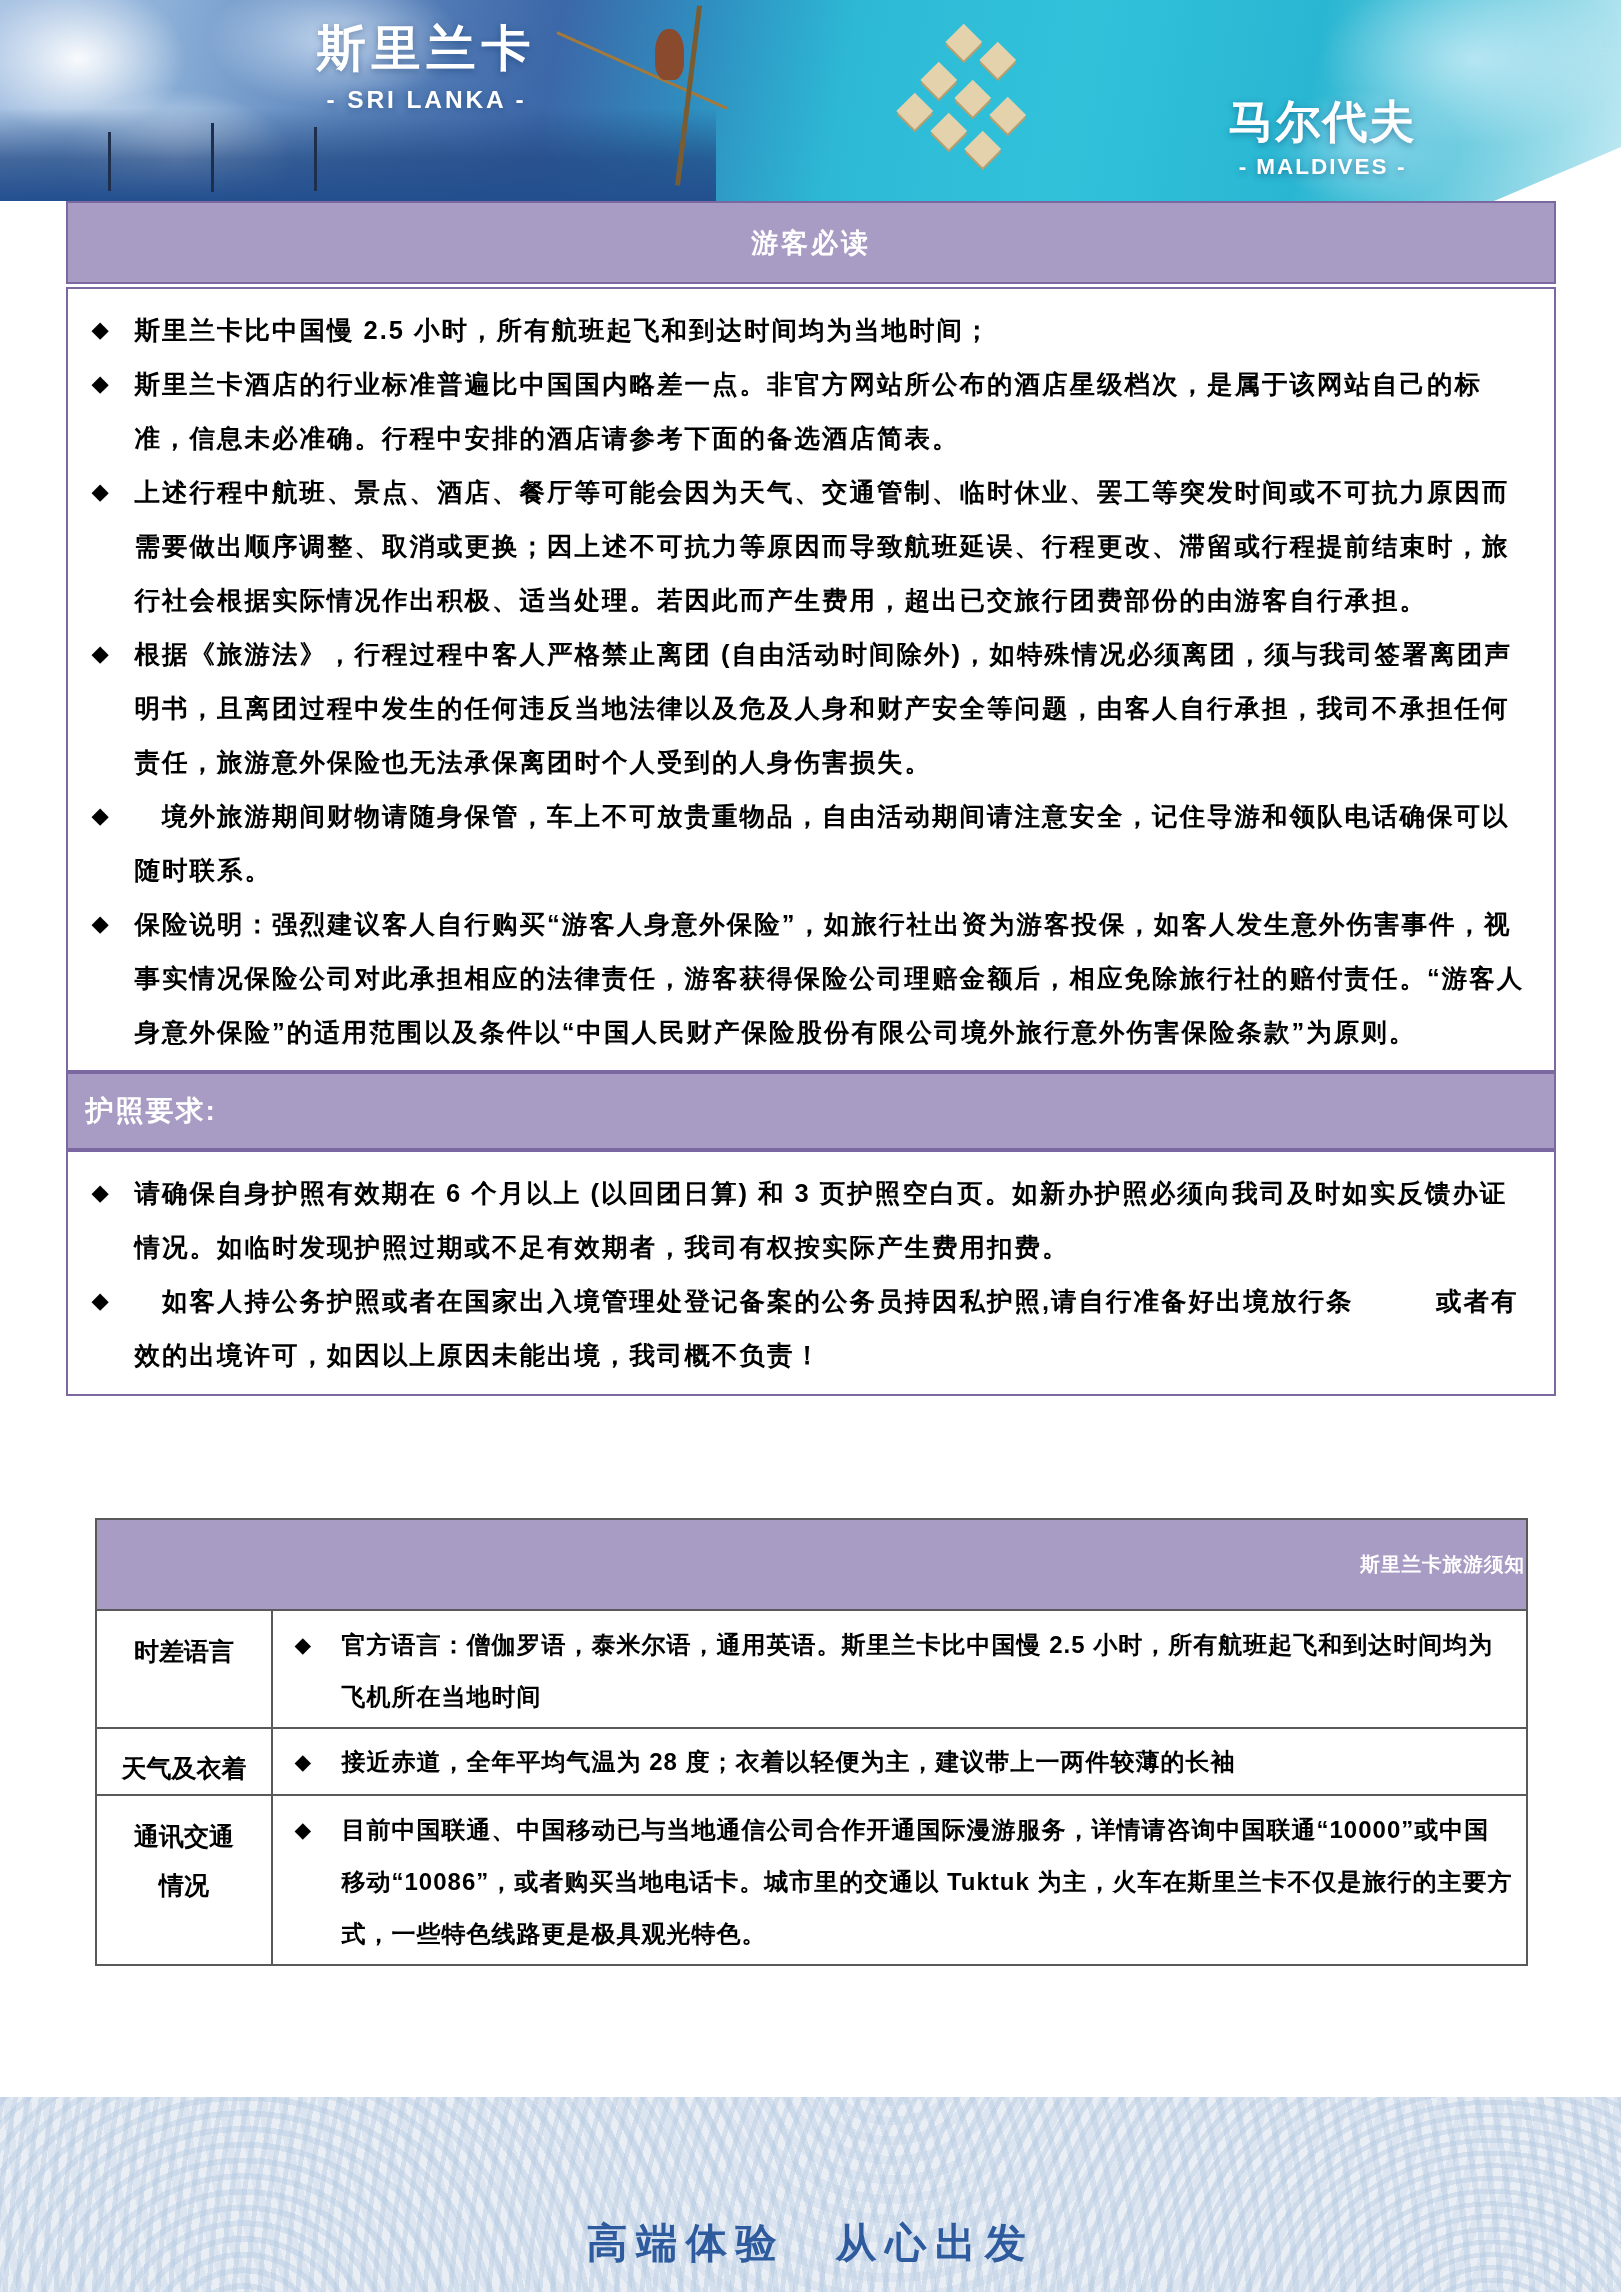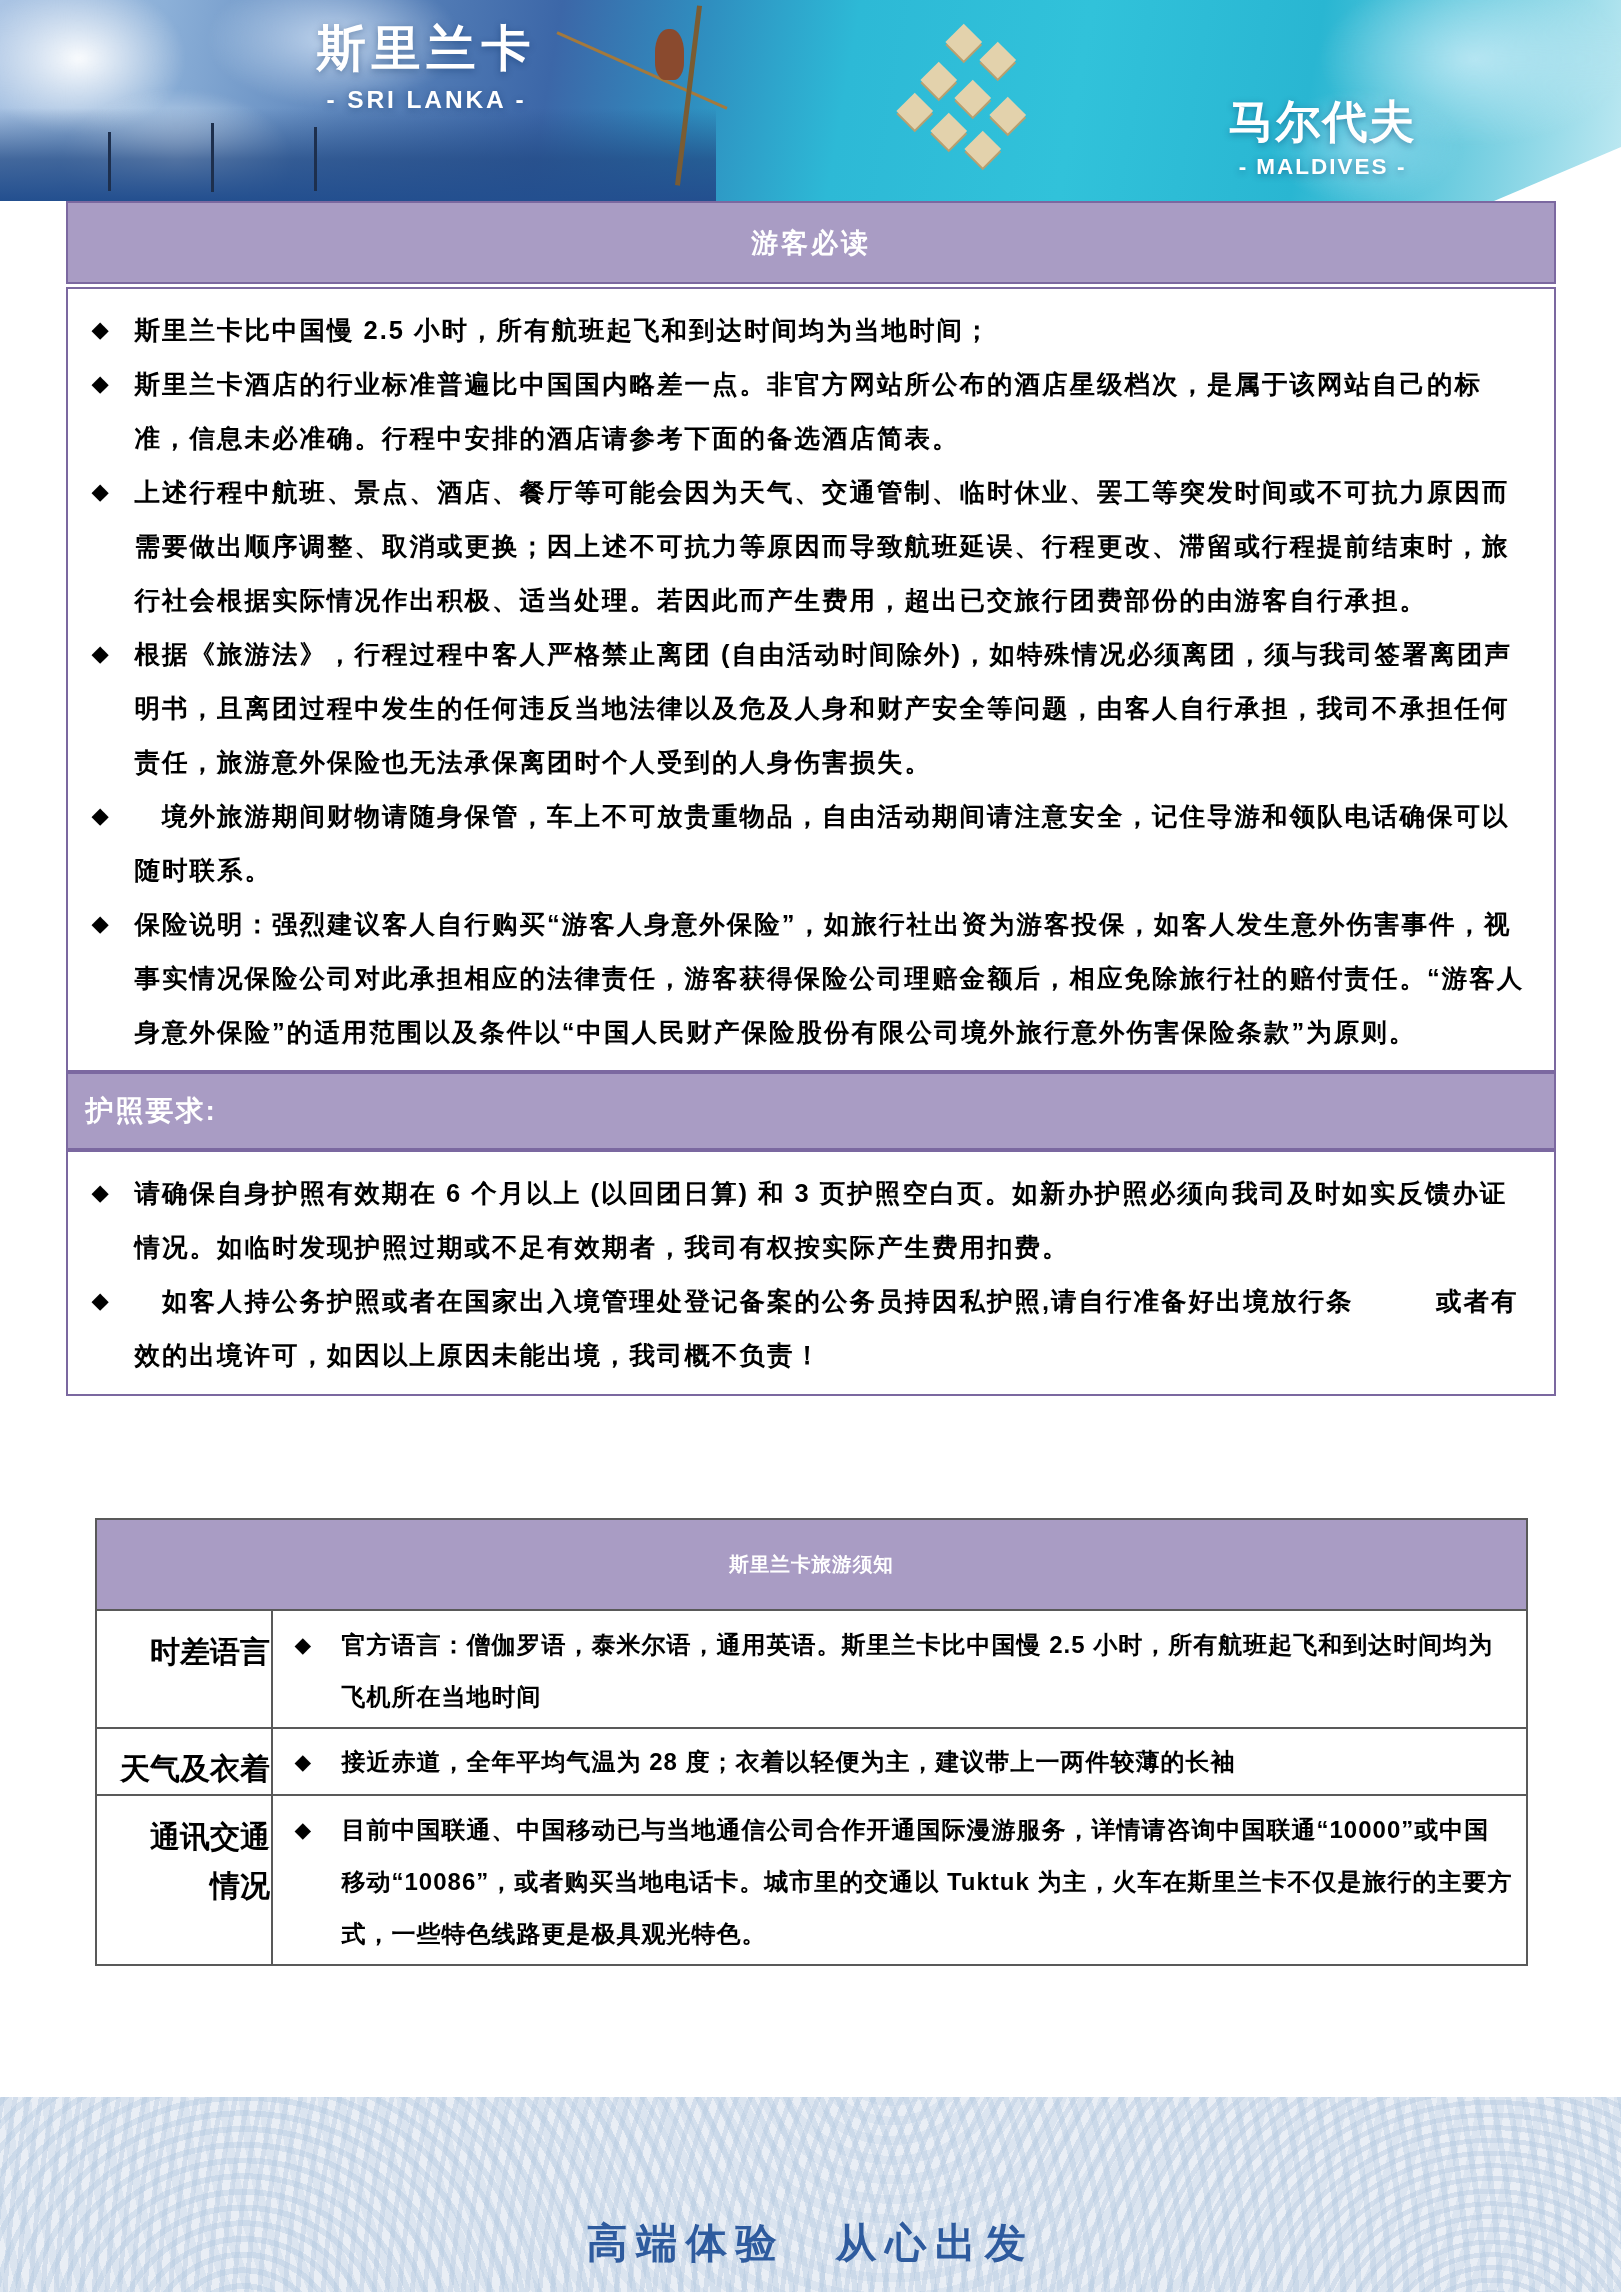--- a/index.html
+++ b/index.html
@@ -43,23 +43,23 @@
   .white-box.passport{margin-top:0;}
   .bullet-row{display:flex;align-items:flex-start;}
   .diamond{flex:0 0 43px;font-size:22.5px;line-height:54px;color:#000;padding-left:3.9px;}
   .bullet-text{flex:1;font-size:25.5px;line-height:54px;letter-spacing:2px;font-weight:700;color:#000;}
   .passport-head{margin-top:0;}
   .spacer{height:122px;}
 
   
   .info-table{margin-left:29px;width:1433px;border-collapse:collapse;table-layout:fixed;}
   .info-table th,.info-table td{border:2px solid #595959;box-sizing:border-box;}
-  .info-table th{height:91px;background:#a99cc4;color:#fff;font-size:19.6px;font-weight:bold;letter-spacing:1px;text-align:center;}
+  .info-table th{height:91px;background:#a99cc4;color:#fff;font-size:19.6px;font-weight:bold;letter-spacing:1px;text-align:right;}
   .col-label{width:176px;}
-  .label-cell{vertical-align:top;text-align:right;padding-top:15.7px;font-size:30px;font-weight:bold;color:#000;line-height:49px;white-space:pre-line;}
+  .label-cell{vertical-align:top;text-align:center;padding-top:15.7px;font-size:25px;font-weight:bold;color:#000;line-height:49px;white-space:pre-line;}
   .content-cell{vertical-align:top;padding:7.8px 11.8px 3.9px 17.6px;}
   .cell-flex{display:flex;align-items:flex-start;}
   .cell-flex .diamond{flex:0 0 47px;font-size:21.6px;line-height:52px;}
   .cell-text{flex:1;font-size:24px;line-height:52px;letter-spacing:1px;font-weight:700;color:#000;}
 
   
   .footer{position:absolute;left:0;bottom:0;width:1621px;height:196px;
     background-color:#e9eef5;
     background-image:
       repeating-radial-gradient(circle at 15% 130%,rgba(173,197,222,.35) 0 5.9px,rgba(255,255,255,0) 5.9px 15.7px),

